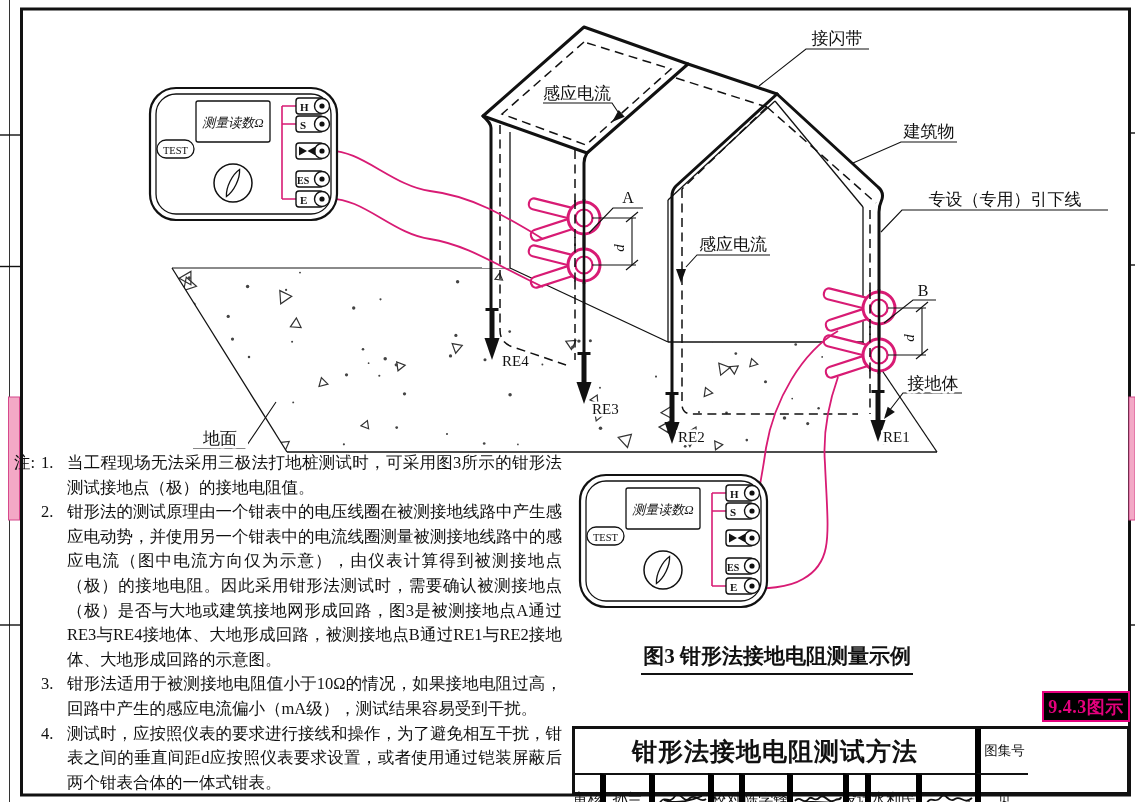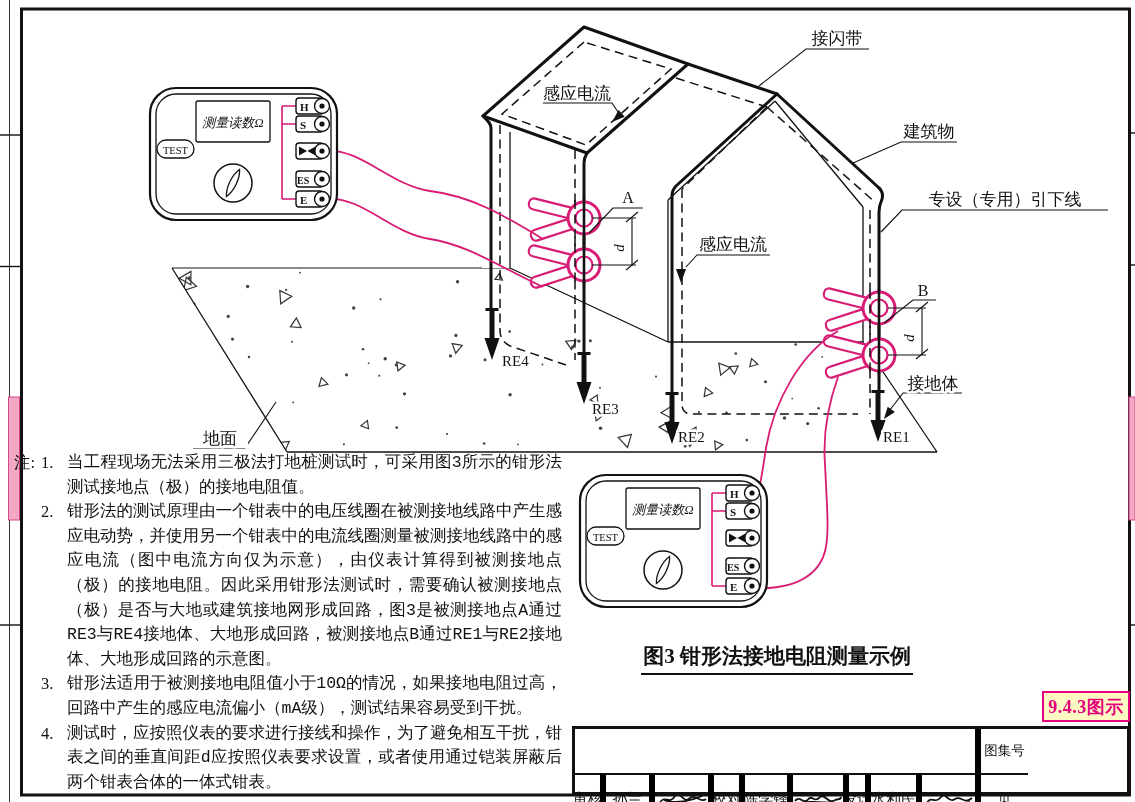--- a/index.html
+++ b/index.html
@@ -6,39 +6,39 @@
   .page{position:relative;width:1135px;height:802px;background:#ffffff;overflow:hidden;
         font-family:"Liberation Serif","DejaVu Serif",serif;color:#111;}
   svg{position:absolute;left:0;top:0;}
   svg text{font-family:"Liberation Serif","DejaVu Serif",serif;fill:#111;}
   .halo{paint-order:stroke;stroke:#fff;stroke-width:5px;stroke-linejoin:round;}
   
   .notes{position:absolute;left:14px;top:451px;width:548px;font-size:16.5px;line-height:24.6px;}
   .note-head{position:absolute;left:0;top:0;}
   .note-item{display:flex;margin-left:27px;}
   .note-num{flex:0 0 26px;}
-  .note-text{flex:1;text-align:justify;font-family:Liberation Mono, monospace;}
+  .note-text{flex:1;text-align:justify;}
   
   .titleblock{position:absolute;left:572px;top:726px;width:558px;height:69px;background:#fff;
       border:3px solid #111;box-sizing:border-box;display:grid;
       grid-template-columns:25px 49px 59px 31px 48px 56px 22px 51px 59px 53px 1fr;
       grid-template-rows:44px 1fr;}
   .tb-cell{box-sizing:border-box;display:flex;align-items:center;justify-content:center;
       overflow:hidden;white-space:nowrap;}
   .tb-title{grid-column:1/span 9;font-size:25px;font-weight:bold;letter-spacing:1px;}
   .tb-vline{border-left:6px solid #000000;}
   .tb-hline{border-top:2px solid #111;}
   .tb-small{font-size:13.5px;}
   .tb-name{font-size:15px;}
   .tb-num{font-size:15px;margin-top:48px;}
   .sig svg{position:static;}
   
   .stamp{position:absolute;left:1042px;top:691px;width:88px;height:31px;box-sizing:border-box;
       border:2.5px solid #e5007d;color:#e5007d;font-weight:bold;font-size:18px;
-      display:flex;align-items:center;justify-content:center;background:#fef9c3;letter-spacing:0.5px;}
+      display:flex;align-items:center;justify-content:center;background:#000000;letter-spacing:0.5px;}
 </style>
 </head>
 <body>
 
 <div class="page">
 
 <svg id="diagram" width="1135" height="802" viewBox="0 0 1135 802">
   <defs>
     <clipPath id="groundClip">
       <polygon points="172,268 813,268 937,452 287,452"></polygon>
@@ -359,20 +359,21 @@
     <span class="note-num">3.</span>
     <span class="note-text">钳形法适用于被测接地电阻值小于10Ω的情况，如果接地电阻过高，回路中产生的感应电流偏小（mA级），测试结果容易受到干扰。</span>
   </div>
   <div class="note-item">
     <span class="note-num">4.</span>
     <span class="note-text">测试时，应按照仪表的要求进行接线和操作，为了避免相互干扰，钳表之间的垂直间距d应按照仪表要求设置，或者使用通过铠装屏蔽后两个钳表合体的一体式钳表。</span>
   </div>
 </div>
 
 <div class="titleblock">
+  <div class="tb-cell tb-title">钳形法接地电阻测试方法</div>
   <div class="tb-cell tb-vline tb-small" style="grid-column:10">图集号</div>
   <div class="tb-cell tb-vline tb-num" style="grid-column:11">24DX002-1</div>
 
   <div class="tb-cell tb-hline tb-name">审核</div>
   <div class="tb-cell tb-hline tb-vline tb-name">孙兰</div>
   <div class="tb-cell tb-hline tb-vline sig">
     <svg width="52" height="17" viewBox="0 0 52 17">
       <path d="M3,13 C9,2 13,15 19,5 C24,-2 27,14 34,7 C40,2 44,13 50,8 M8,9 C16,12 30,12 46,5" fill="none" stroke="#111" stroke-width="1.8"></path>
     </svg>
   </div>

